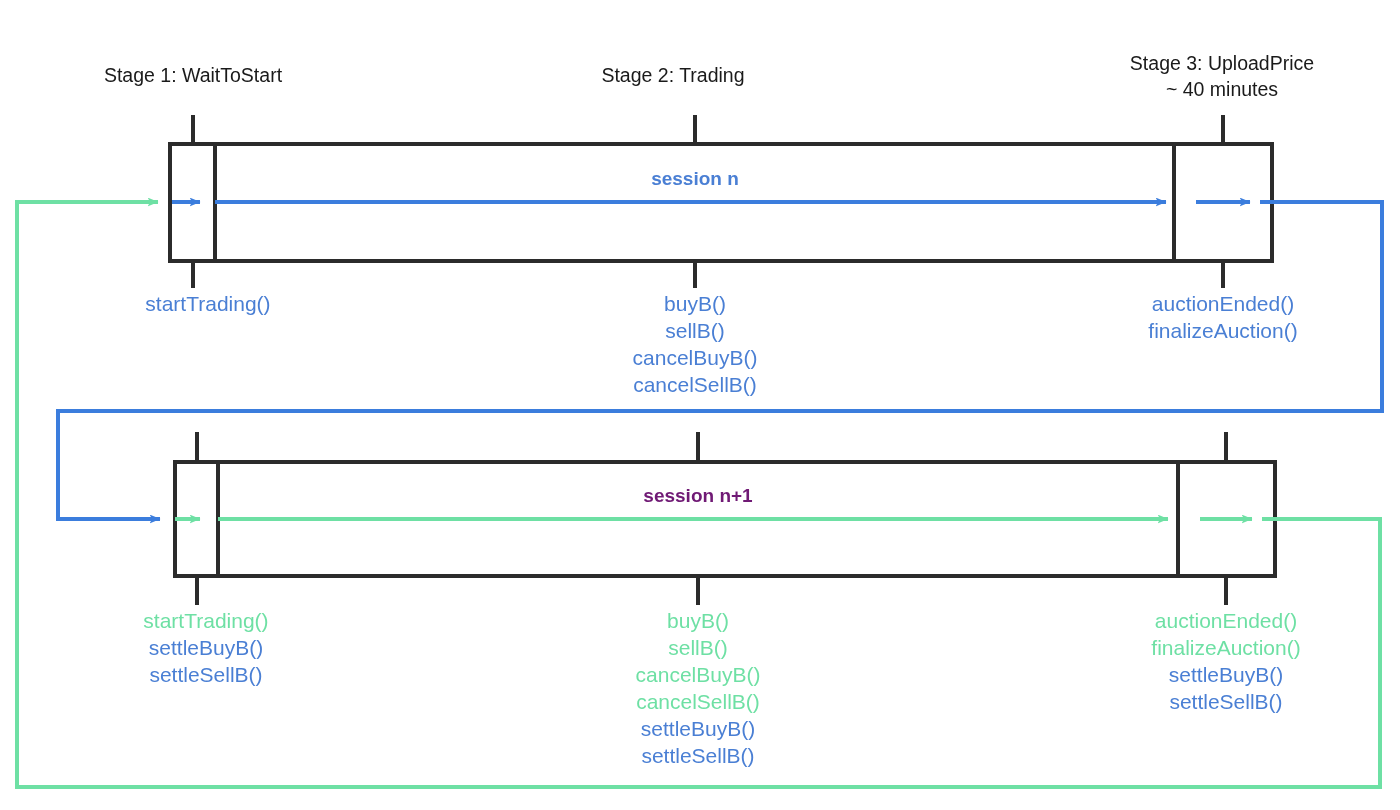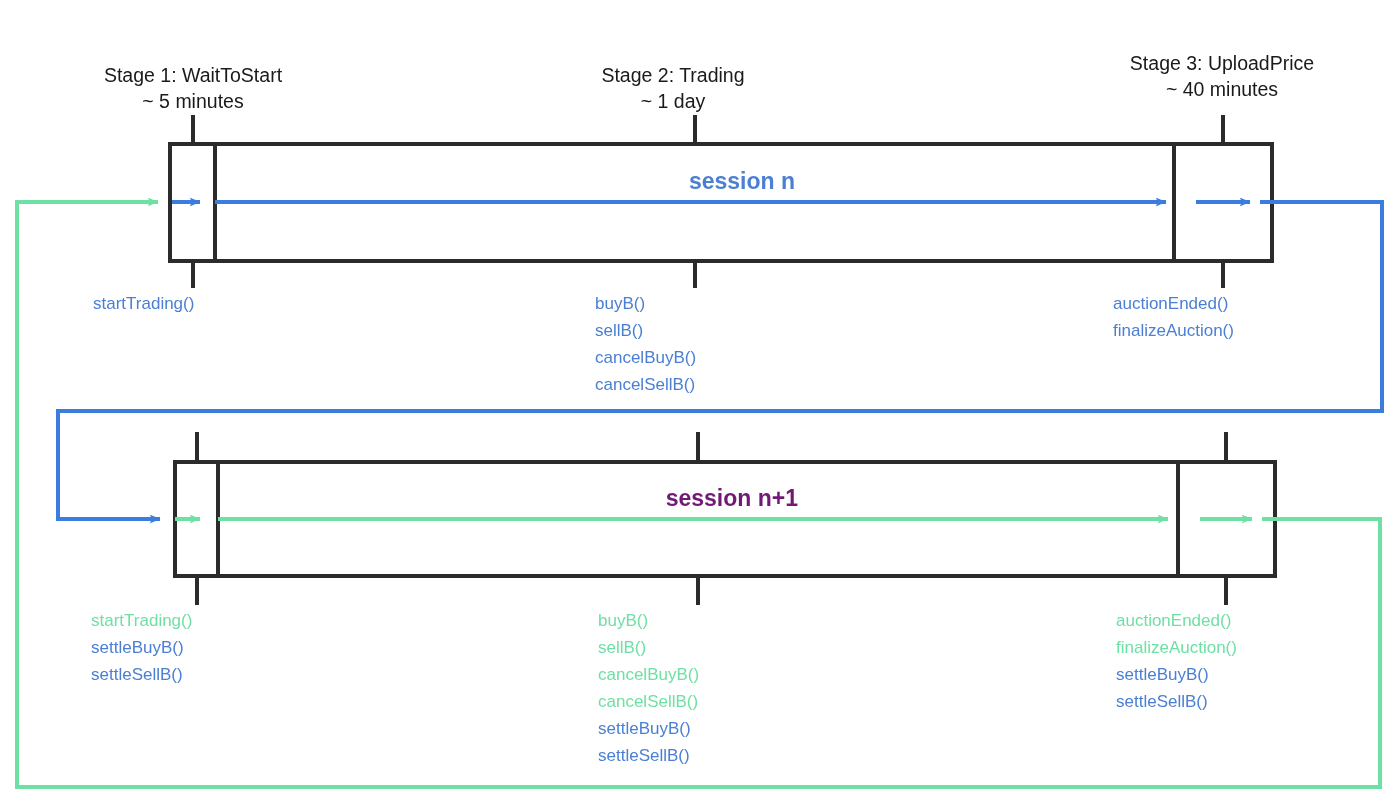--- a/index.html
+++ b/index.html
@@ -3,22 +3,22 @@
 <meta charset="utf-8">
 <style>
   html,body{margin:0;padding:0;background:#ffffff;}
   body{width:1400px;height:810px;position:relative;overflow:hidden;
        font-family:"Liberation Sans",sans-serif;}
   #stage{position:absolute;left:0;top:0;width:1400px;height:810px;}
   svg.layer{position:absolute;left:0;top:0;width:1400px;height:810px;}
   .lbl{position:absolute;white-space:nowrap;}
   .stage-title{font-size:19.5px;color:#1a1a1a;text-align:center;line-height:26px;}
   .stage-title .dur{display:block;}
-  .session-lbl{font-size:23px;font-weight:bold;text-align:right;}
-  .fn-col{position:absolute;text-align:left;font-size:17px;line-height:27px;}
+  .session-lbl{font-size:19px;font-weight:bold;text-align:center;}
+  .fn-col{position:absolute;text-align:center;font-size:21px;line-height:27px;}
   .fn{display:block;white-space:nowrap;}
   .blue{color:#4a7fd4;}
   .green{color:#6ee0a4;}
   .session-blue{color:#4a7fd4;}
   .session-green{color:#701a75;}
 </style>
 </head>
 <body>
 
 <div id="stage">
@@ -77,25 +77,23 @@
       <path d="M172,202 L200,202" fill="none" stroke="#3b7ddd" stroke-width="4" marker-end="url(#ah-blue)"></path>
       <line x1="215" y1="202" x2="1115" y2="202" stroke="#3b7ddd" stroke-width="4"></line>
       <path d="M1115,202 L1166,202" fill="none" stroke="#3b7ddd" stroke-width="4" marker-end="url(#ah-blue)"></path>
       <path d="M1196,202 L1250,202" fill="none" stroke="#3b7ddd" stroke-width="4" marker-end="url(#ah-blue)"></path>
       <line x1="1260" y1="202" x2="1384" y2="202" stroke="#3b7ddd" stroke-width="4"></line>
     </g>
   </svg>
 
   <div class="lbl stage-title" style="left:68px;top:62px;width:250px;">
     <span>Stage 1: WaitToStart</span>
-    <span class="dur">~ 5 minutes</span>
   </div>
   <div class="lbl stage-title" style="left:548px;top:62px;width:250px;">
     <span>Stage 2: Trading</span>
-    <span class="dur">~ 1 day</span>
   </div>
   <div class="lbl stage-title" style="left:1097px;top:50px;width:250px;">
     <span>Stage 3: UploadPrice</span>
     <span class="dur">~ 40 minutes</span>
   </div>
 
   <div class="lbl session-lbl session-blue" style="left:595px;top:168px;width:200px;">session n</div>
   <div class="lbl session-lbl session-green" style="left:598px;top:485px;width:200px;">session n+1</div>
 
   <div class="fn-col" style="left:93px;top:290px;width:230px;">

